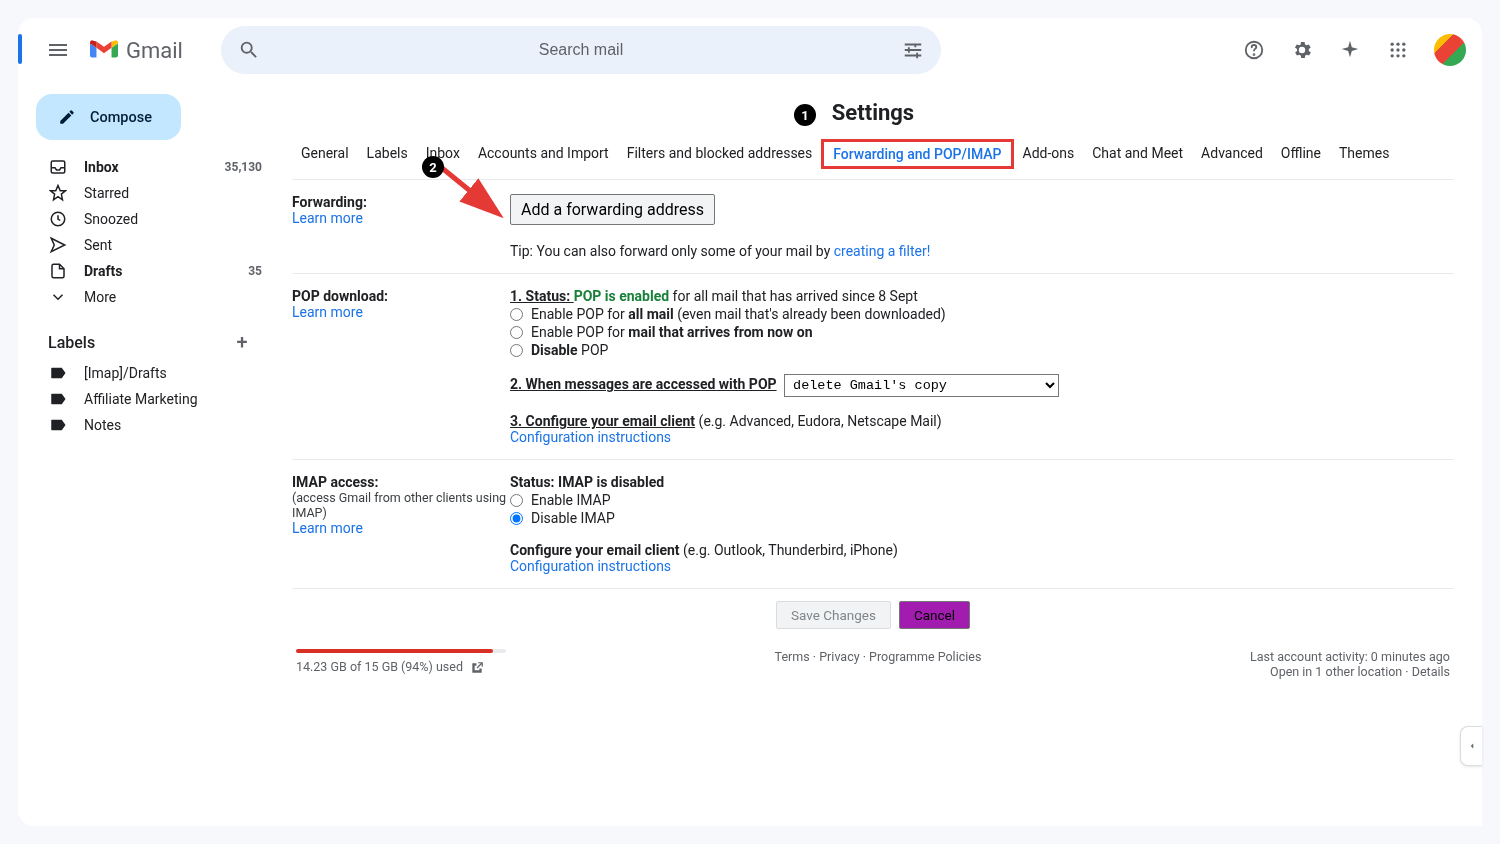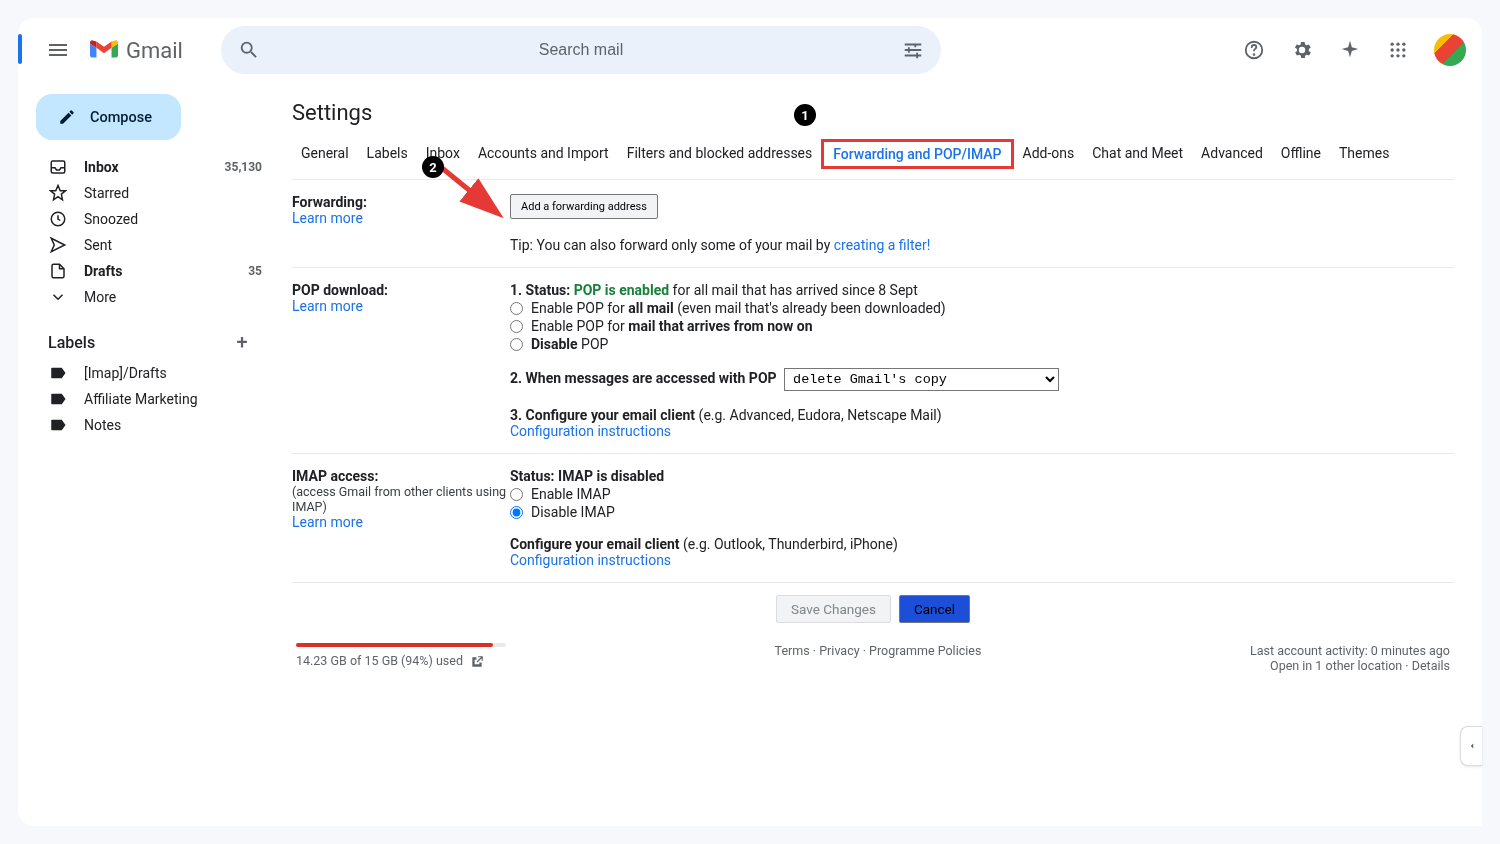--- a/index.html
+++ b/index.html
@@ -33,44 +33,44 @@
 .nav-item { display: flex; align-items: center; gap: 16px; padding: 3px 12px 3px 22px; border-radius: 0 16px 16px 0; cursor: pointer; font-size: 14px; color: #202124; }
 .nav-item .icon { width: 20px; height: 20px; display: flex; align-items: center; justify-content: center; color: #202124; }
 .nav-item .label { flex: 1; }
 .nav-item .count { font-size: 12px; color: #5f6368; }
 .nav-item.bold .label, .nav-item.bold .count { font-weight: 700; }
 .labels-header { display: flex; align-items: center; justify-content: space-between; padding: 18px 18px 4px 22px; font-size: 16px; font-weight: 500; }
 .labels-header .plus { width: 28px; height: 28px; display: flex; align-items: center; justify-content: center; color: #5f6368; cursor: pointer; font-size: 20px; }
 
 
 .main { flex: 1; background: #fff; border-radius: 16px 0 0 0; margin-top: 0; padding: 18px 28px 0 18px; overflow: auto; position: relative; }
-.settings-title { font-size: 22px; font-weight: 400; margin-bottom: 14px; }
+.settings-title { font-size: 22px; font-weight: 700; margin-bottom: 14px; text-align: center; }
 .tabs { display: flex; flex-wrap: wrap; gap: 0; color: #202124; margin-bottom: 10px; }
 .tab { padding: 6px 9px; cursor: pointer; font-size: 14px; white-space: nowrap; }
 .tab.active { color: #1a73e8; font-weight: 500; }
 .tab.highlighted { border: 3px solid #e53935; padding: 4px 9px; }
 
 .section { display: flex; border-top: 1px solid #e8eaed; padding: 14px 0; }
 .section-left { width: 218px; flex-shrink: 0; }
 .section-label { font-weight: 700; font-size: 14px; }
 .section-sub { font-size: 12.5px; color: #3c4043; }
 .learn-more { color: #1a73e8; cursor: pointer; font-size: 14px; }
 .section-right { flex: 1; font-size: 14px; }
-.btn-std { border: 1px solid #747775; background: #f1f3f4; padding: 5px 10px; cursor: pointer; font-family: inherit; font-size: 11px; border-radius: 2px; }
+.btn-std { border: 1px solid #747775; background: #f1f3f4; padding: 5px 10px; cursor: pointer; font-family: inherit; font-size: 16px; border-radius: 2px; }
 .tip { margin-top: 18px; }
 .link { color: #1a73e8; cursor: pointer; }
 .green { color: #188038; font-weight: 700; }
 .bold { font-weight: 700; }
 .radio-row { display: flex; align-items: center; gap: 8px; margin-top: 2px; }
 .radio-row input { cursor: pointer; }
 select { font-family: Liberation Mono, monospace; font-size: 13.5px; padding: 2px 4px; border: 1px solid #747775; background: #fff; cursor: pointer; }
-.row-num { font-weight: 700; }
+.row-num { font-weight: 700; text-decoration: underline; }
 .save-row { display: flex; justify-content: center; gap: 8px; padding: 12px 0; border-top: 1px solid #e8eaed; }
 .btn-save { border: 1px solid #dadce0; background: #f1f3f4; padding: 5px 14px; color: #80868b; font-family: inherit; font-size: 13.5px; border-radius: 2px; }
-.btn-cancel { border: 1px solid #747775; background: #1d4ed8; padding: 5px 14px; font-family: inherit; font-size: 13.5px; cursor: pointer; border-radius: 2px; }
+.btn-cancel { border: 1px solid #747775; background: #a21caf; padding: 5px 14px; font-family: inherit; font-size: 13.5px; cursor: pointer; border-radius: 2px; }
 
 
 .footer { display: flex; justify-content: space-between; align-items: flex-start; padding: 8px 4px 20px 4px; font-size: 12.5px; color: #5f6368; }
 .storage-bar { width: 210px; height: 4px; background: #e8eaed; border-radius: 2px; margin-bottom: 6px; position: relative; }
 .storage-fill { height: 100%; background: #d93025; border-radius: 2px; }
 .foot-mid a, .foot-right a { color: #5f6368; cursor: pointer; }
 .foot-right { text-align: right; }
 
 
 .anno-circle { position: absolute; width: 22px; height: 22px; border-radius: 50%; background: #000; color: #fff; font-weight: 700; font-size: 13px; display: flex; align-items: center; justify-content: center; pointer-events: none; z-index: 10; }

